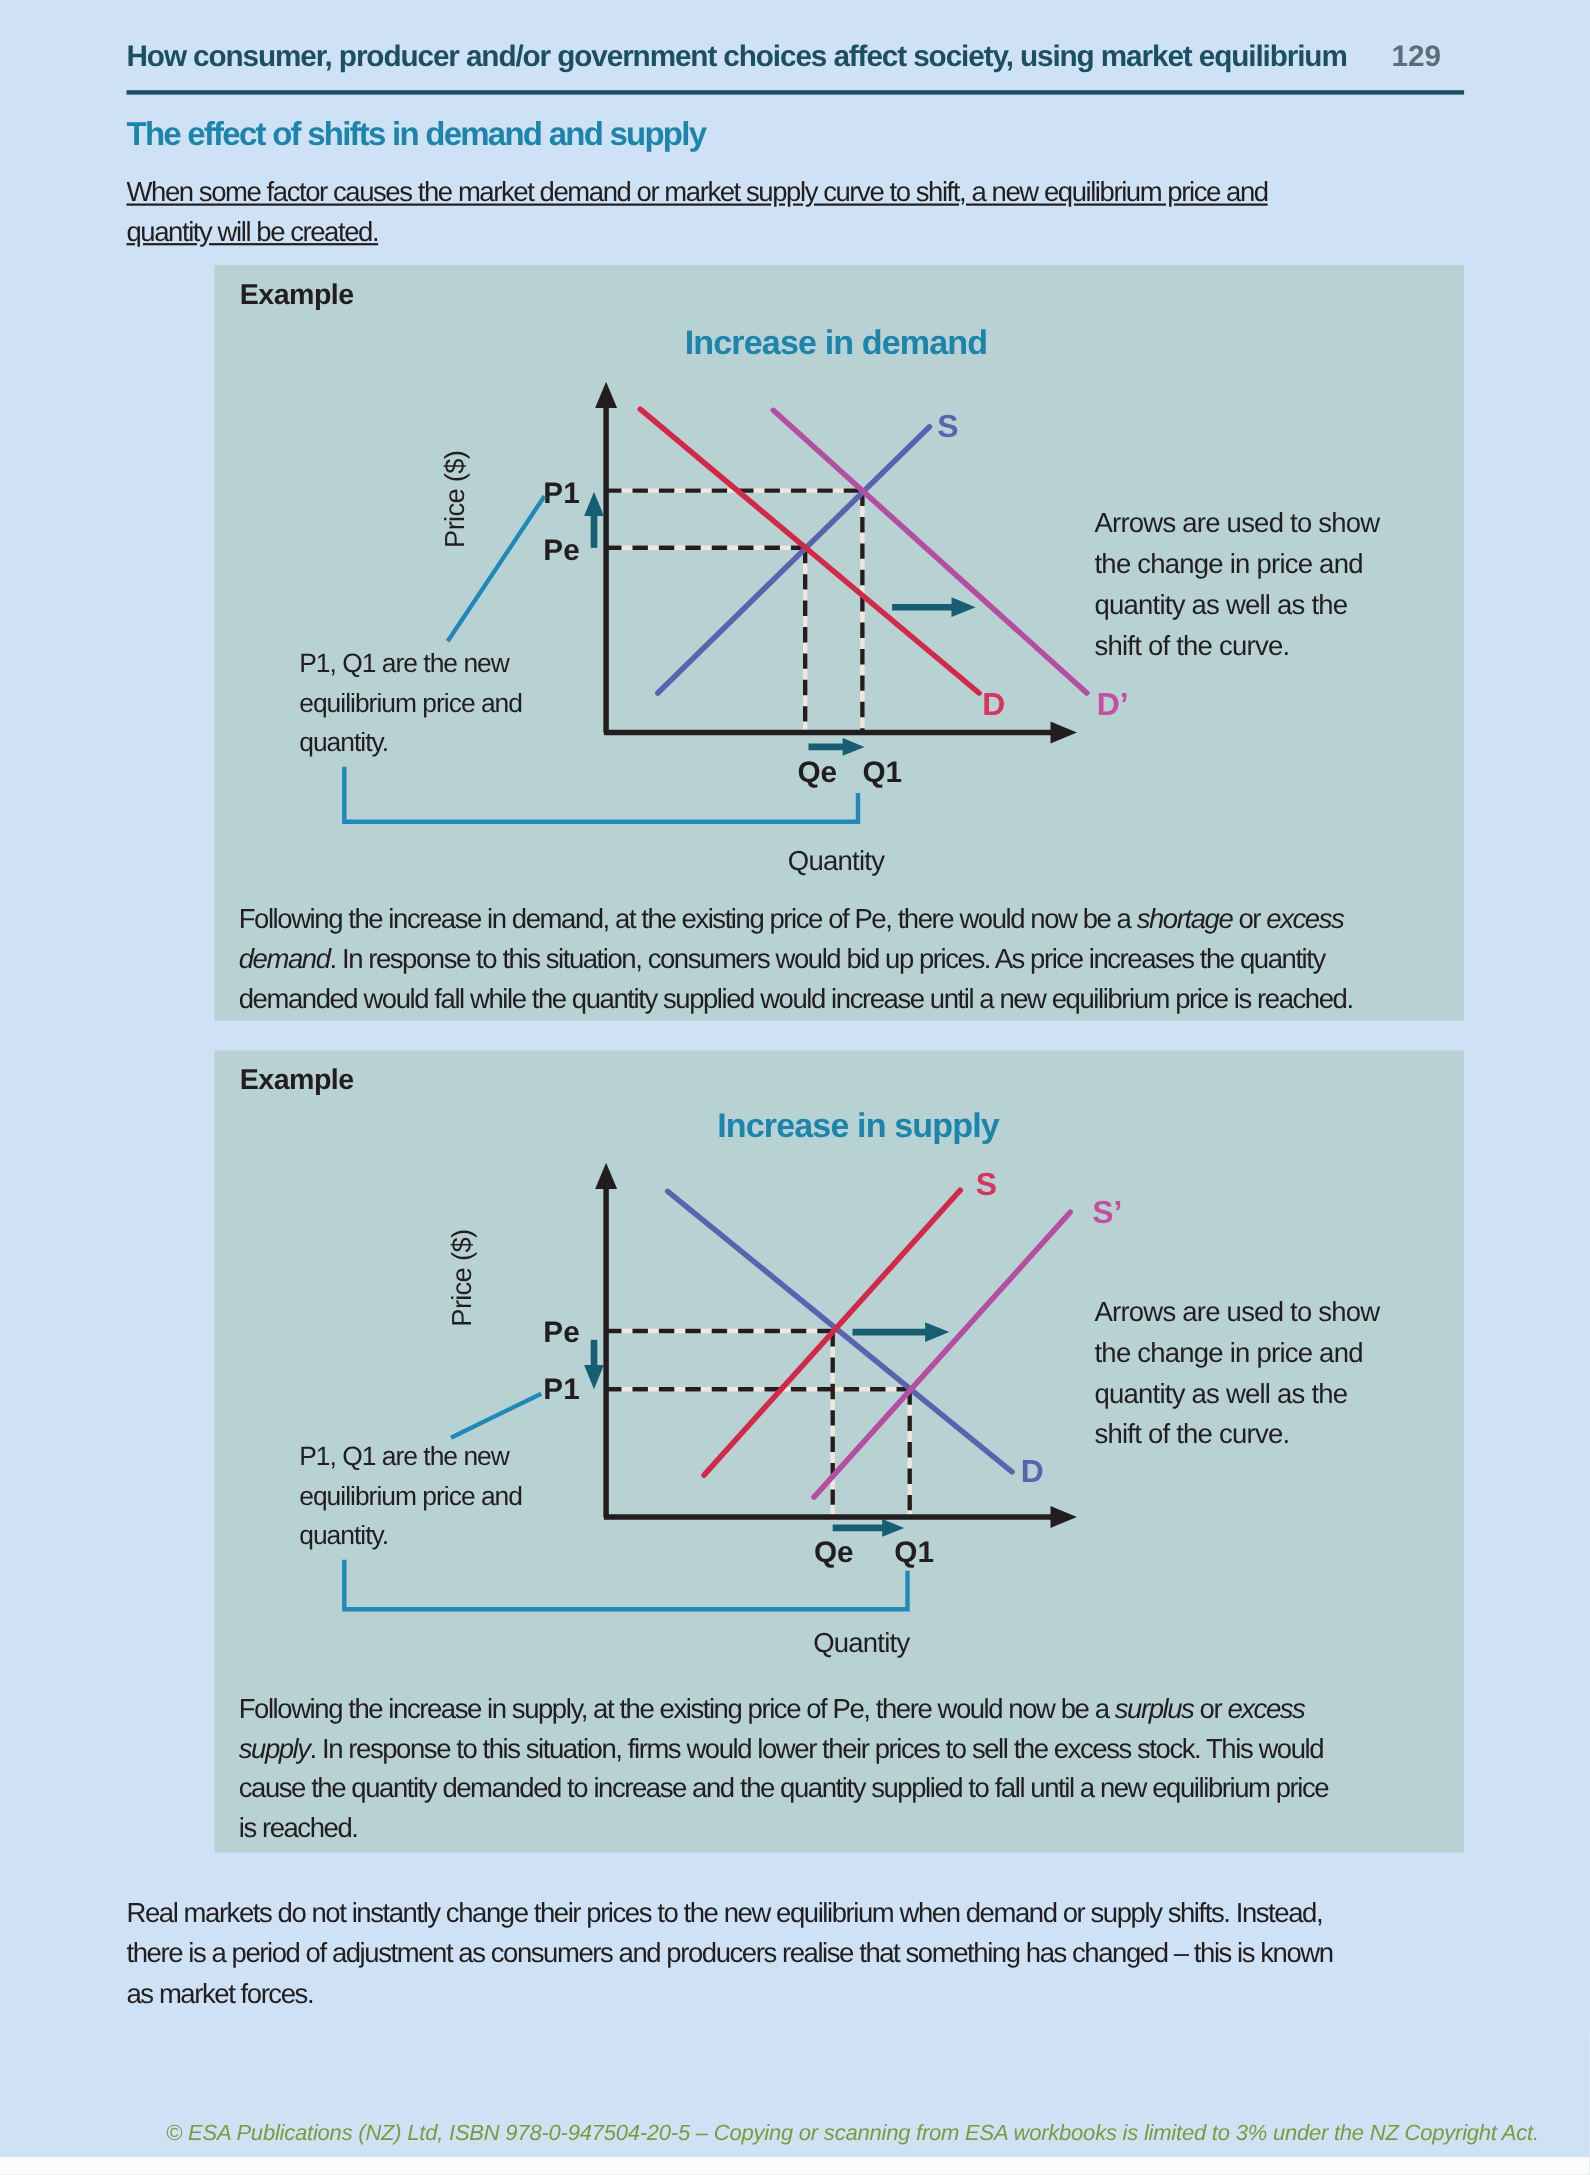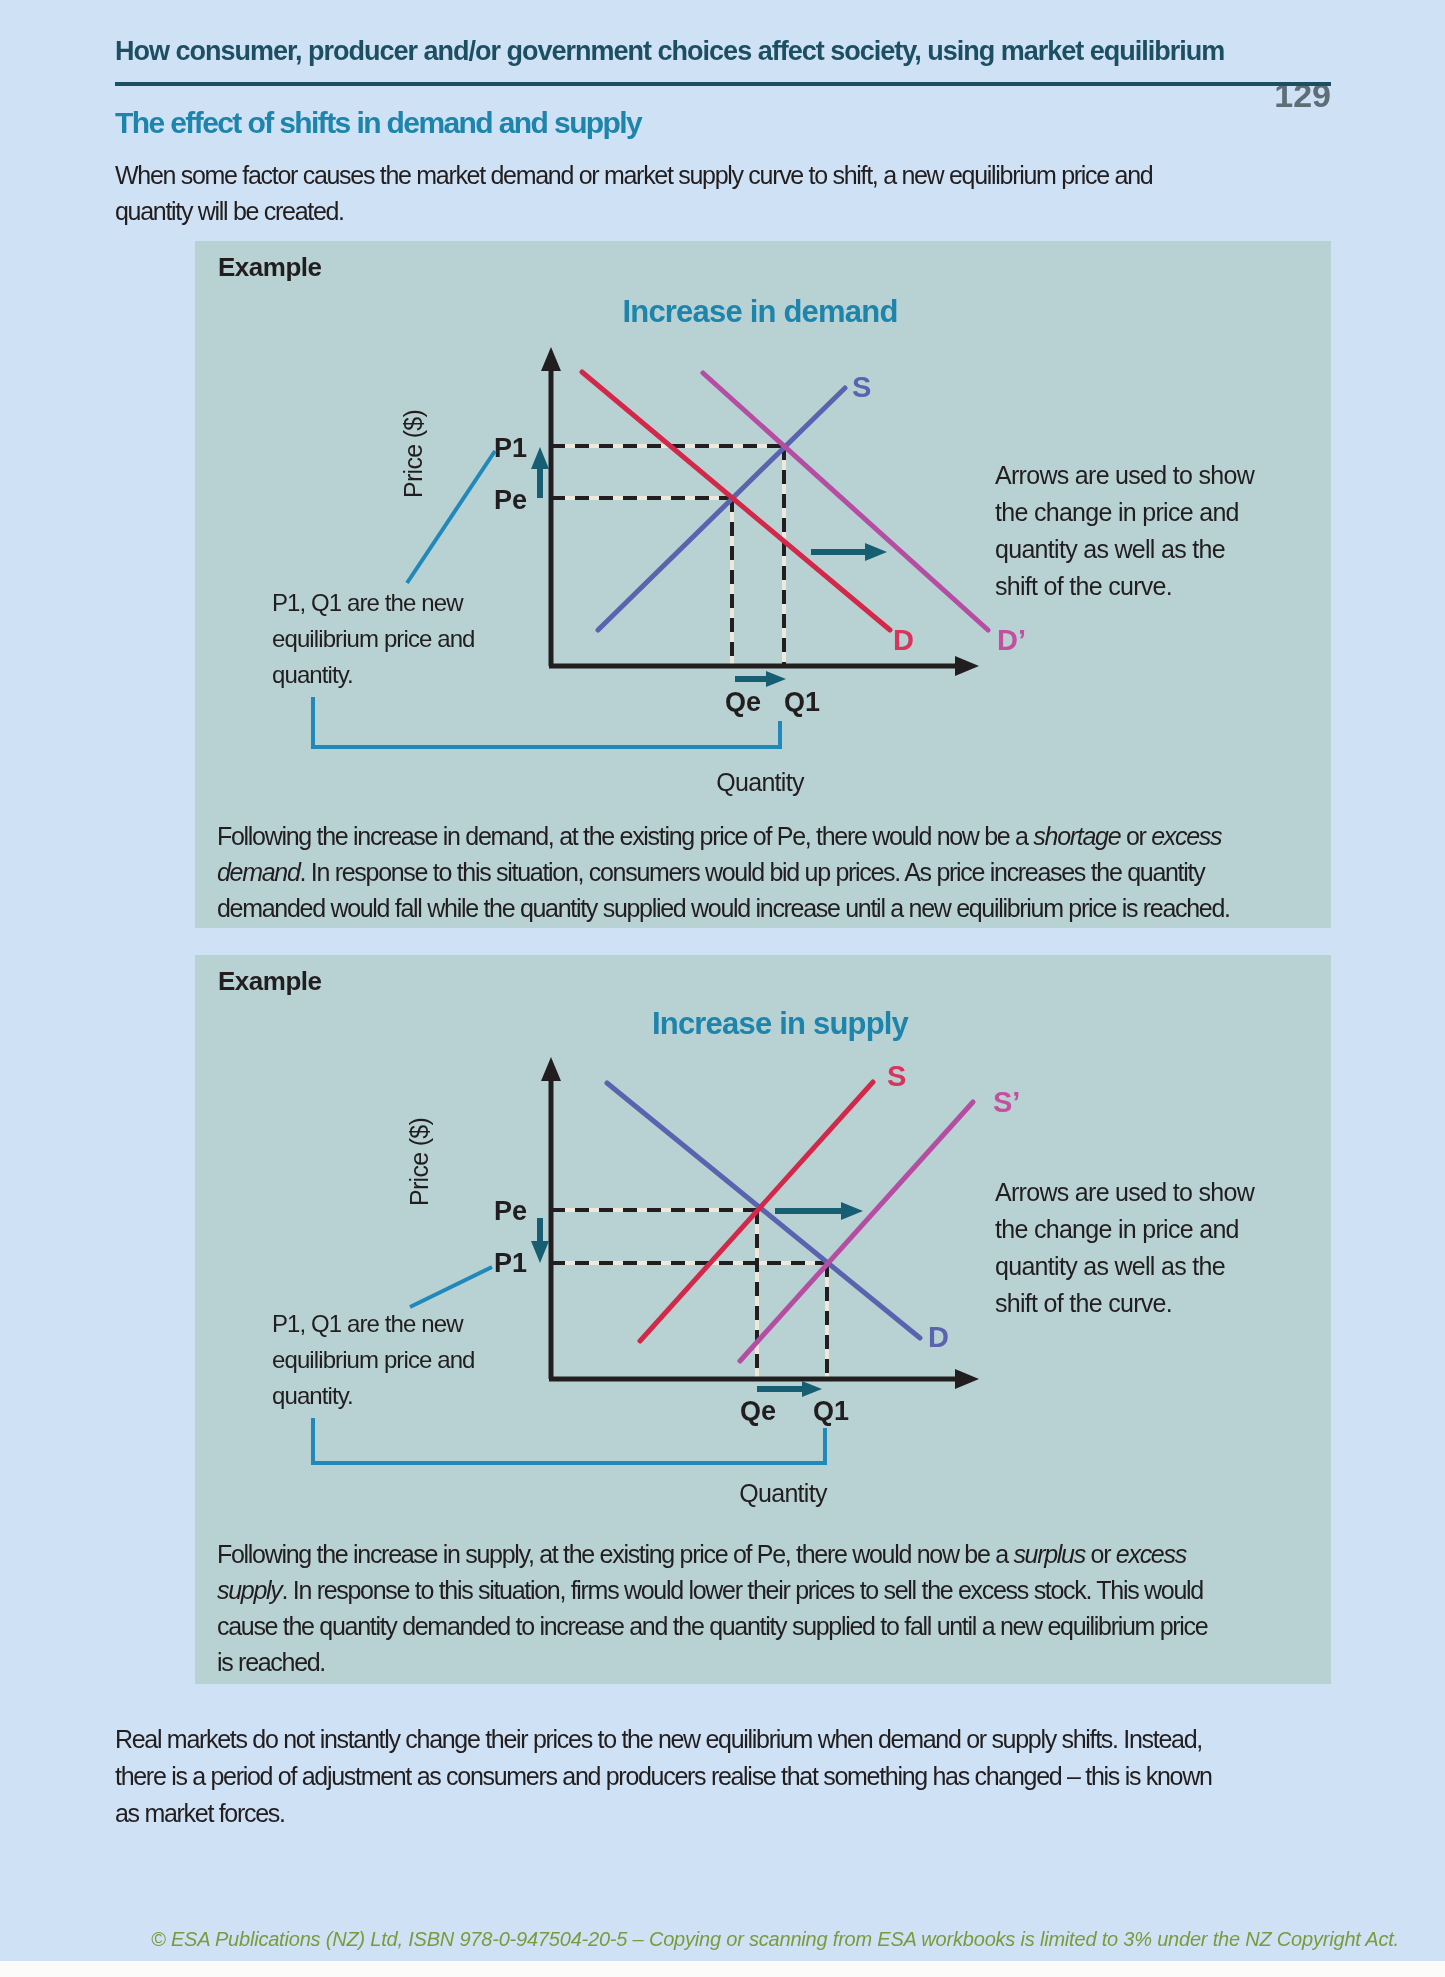--- a/index.html
+++ b/index.html
@@ -4,29 +4,29 @@
 <style>
   html,body{margin:0;padding:0;background:#e8eef4;}
   .page{
     position:relative;width:1445px;height:1977px;overflow:hidden;
     background:var(--page_bg);
     font-family:"Liberation Sans", sans-serif;color:var(--ink);
   }
   
   .hdr-title{position:absolute;left:115px;top:36px;font-size:27px;font-weight:bold;
     letter-spacing:-1px;color:var(--header_dark);white-space:nowrap;}
-  .hdr-num{position:absolute;top:36px;left:1265px;width:66px;text-align:right;
-    font-size:34px;font-weight:bold;color:var(--page_num_gray);margin-top:40px;}
+  .hdr-num{position:absolute;top:36px;left:1265px;width:66px;text-align:left;
+    font-size:27px;font-weight:bold;color:var(--page_num_gray);}
   .rule{position:absolute;left:115px;top:82px;width:1216px;height:4px;background:var(--header_dark);}
   h1.heading{position:absolute;left:115px;top:106px;margin:0;font-size:30px;font-weight:bold;
     letter-spacing:-1.6px;color:var(--accent_teal);white-space:nowrap;}
   
   .body-text{position:absolute;font-size:25px;letter-spacing:-1.3px;color:var(--ink);}
   .body-text div{white-space:nowrap;line-height:36px;height:36px;}
-  .intro{left:115px;top:157px;}
+  .intro{left:115px;top:157px;text-decoration:underline;}
   .closing{left:115px;top:1709px;margin-top:12px;}
   .closing div{line-height:37px;height:37px;}
   
   .example-box{position:absolute;left:195px;width:1136px;background:var(--box_bg);}
   .box1{top:241px;height:687px;}
   .box2{top:955px;height:729px;}
   .example-label{position:absolute;left:23px;top:11px;font-size:26px;font-weight:bold;letter-spacing:-0.5px;}
   .para-in-box{left:22px;}
   .para1{top:577px;}
   .para2{top:581px;}

